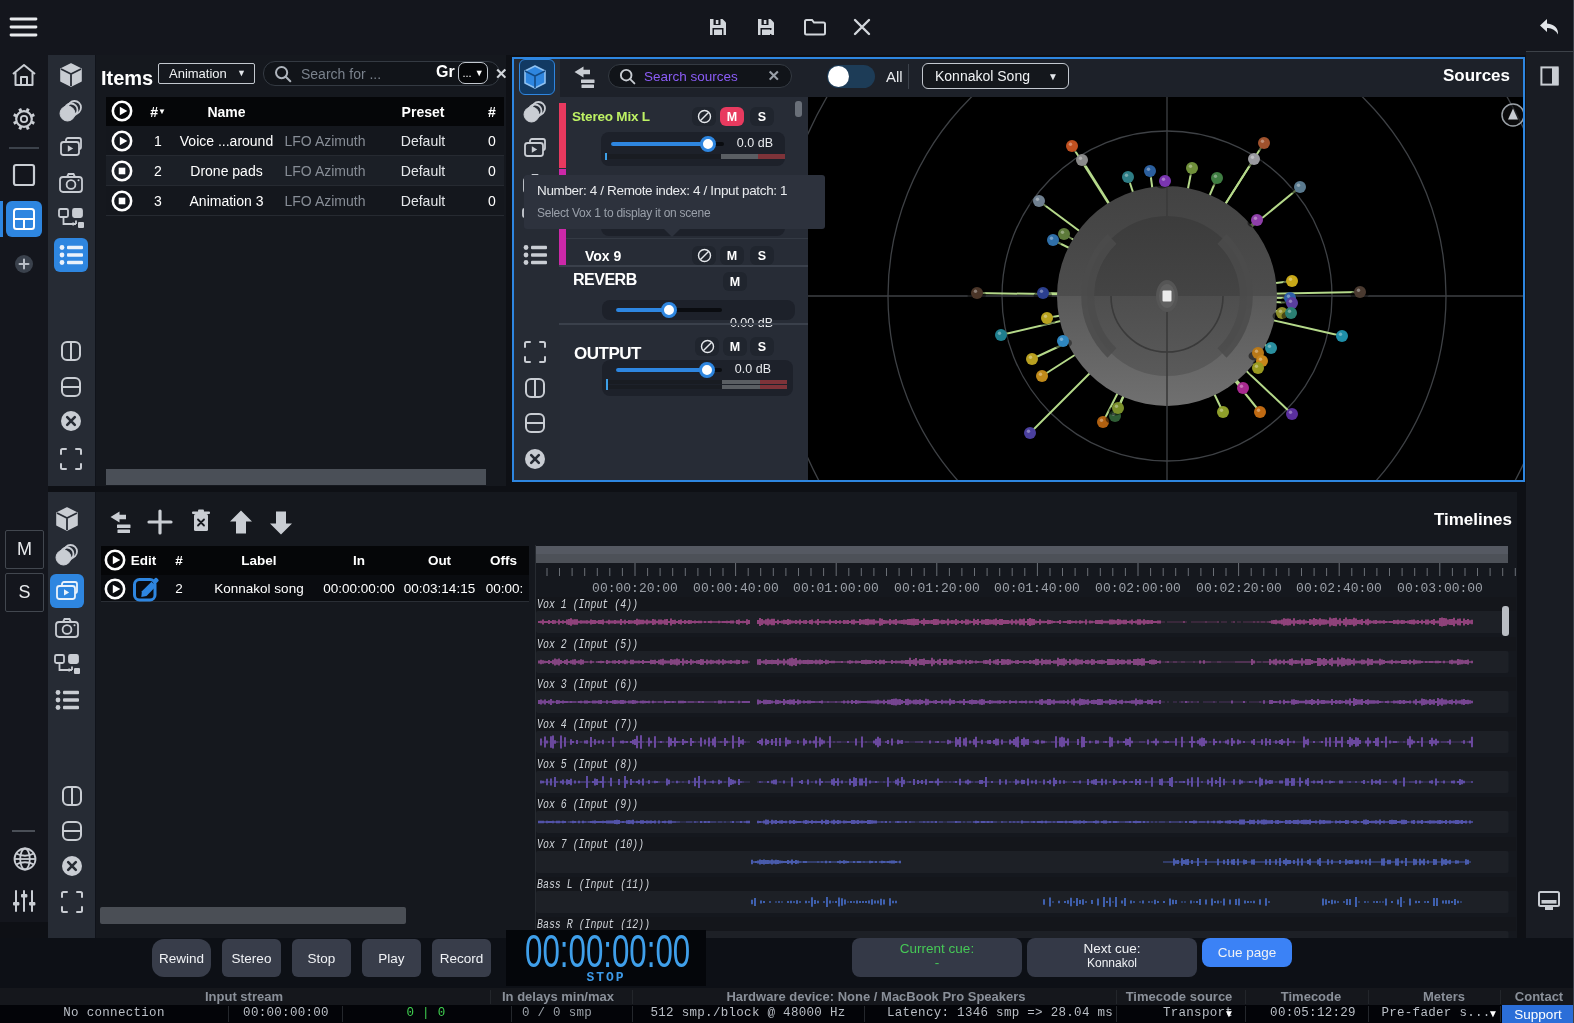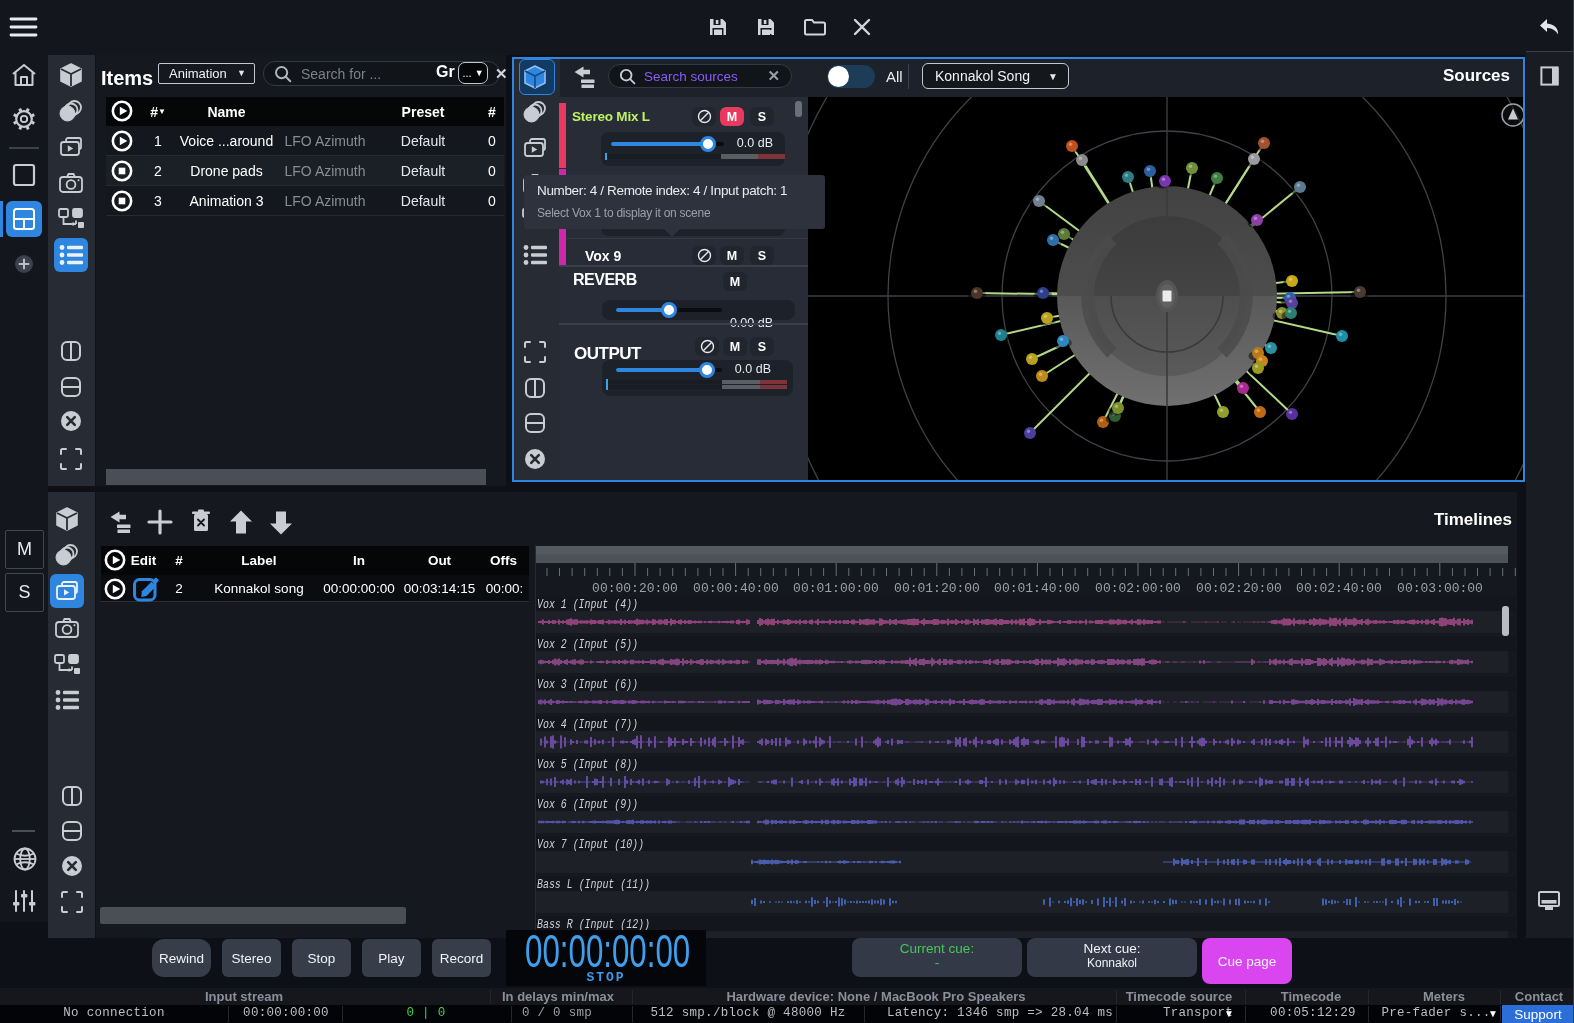--- a/index.html
+++ b/index.html
@@ -1005,21 +1005,21 @@
 <div style="position:absolute;left:0;top:40px;width:200px;text-align:center;color:#3d9ae8;font-size:13px;font-weight:bold;letter-spacing:2px;" class="mono">STOP</div>
 </div>
 <div class="abs" style="left:852px;top:938px;width:170px;height:39px;background:#343947;border-radius:8px;text-align:center;">
 <div style="margin-top:3px;color:#46c856;font-size:13.5px;">Current cue:</div>
     <div style="color:#46c856;font-size:13.5px;line-height:14px;">-</div>
   </div>
 <div class="abs" style="left:1027px;top:938px;width:170px;height:39px;background:#343947;border-radius:8px;text-align:center;">
 <div style="margin-top:3px;color:#f0f2f5;font-size:13.5px;">Next cue:</div>
     <div style="color:#f0f2f5;font-size:12px;line-height:15px;">Konnakol</div>
   </div>
-<div class="abs" style="left:1202px;top:938px;width:90px;height:46px;background:#d946ef;border-radius:8px;color:#f0f2f5;font-size:13.5px;display:flex;align-items:center;justify-content:center;">Cue page</div>
+<div class="abs" style="left:1202px;top:938px;width:90px;height:29px;background:#3b82f6;border-radius:8px;color:#f0f2f5;font-size:13.5px;display:flex;align-items:center;justify-content:center;">Cue page</div>
 <div class="abs" style="left:0;top:988px;width:1574px;height:17px;background:#15171c;"></div>
 <div class="abs" style="left:244px;top:989px;transform:translateX(-50%);color:#8a9099;font-size:13px;font-weight:bold;white-space:nowrap;">Input stream</div>
 <div class="abs" style="left:558px;top:989px;transform:translateX(-50%);color:#8a9099;font-size:13px;font-weight:bold;white-space:nowrap;">In delays min/max</div>
 <div class="abs" style="left:876px;top:989px;transform:translateX(-50%);color:#8a9099;font-size:13px;font-weight:bold;white-space:nowrap;">Hardware device: None / MacBook Pro Speakers</div>
 <div class="abs" style="left:1179px;top:989px;transform:translateX(-50%);color:#8a9099;font-size:13px;font-weight:bold;white-space:nowrap;">Timecode source</div>
 <div class="abs" style="left:1311px;top:989px;transform:translateX(-50%);color:#8a9099;font-size:13px;font-weight:bold;white-space:nowrap;">Timecode</div>
 <div class="abs" style="left:1444px;top:989px;transform:translateX(-50%);color:#8a9099;font-size:13px;font-weight:bold;white-space:nowrap;">Meters</div>
 <div class="abs" style="left:1539px;top:989px;transform:translateX(-50%);color:#8a9099;font-size:13px;font-weight:bold;white-space:nowrap;">Contact</div>
 <div class="abs" style="left:490px;top:990px;width:1px;height:14px;background:#23262b;"></div>
 <div class="abs" style="left:632px;top:990px;width:1px;height:14px;background:#23262b;"></div>

